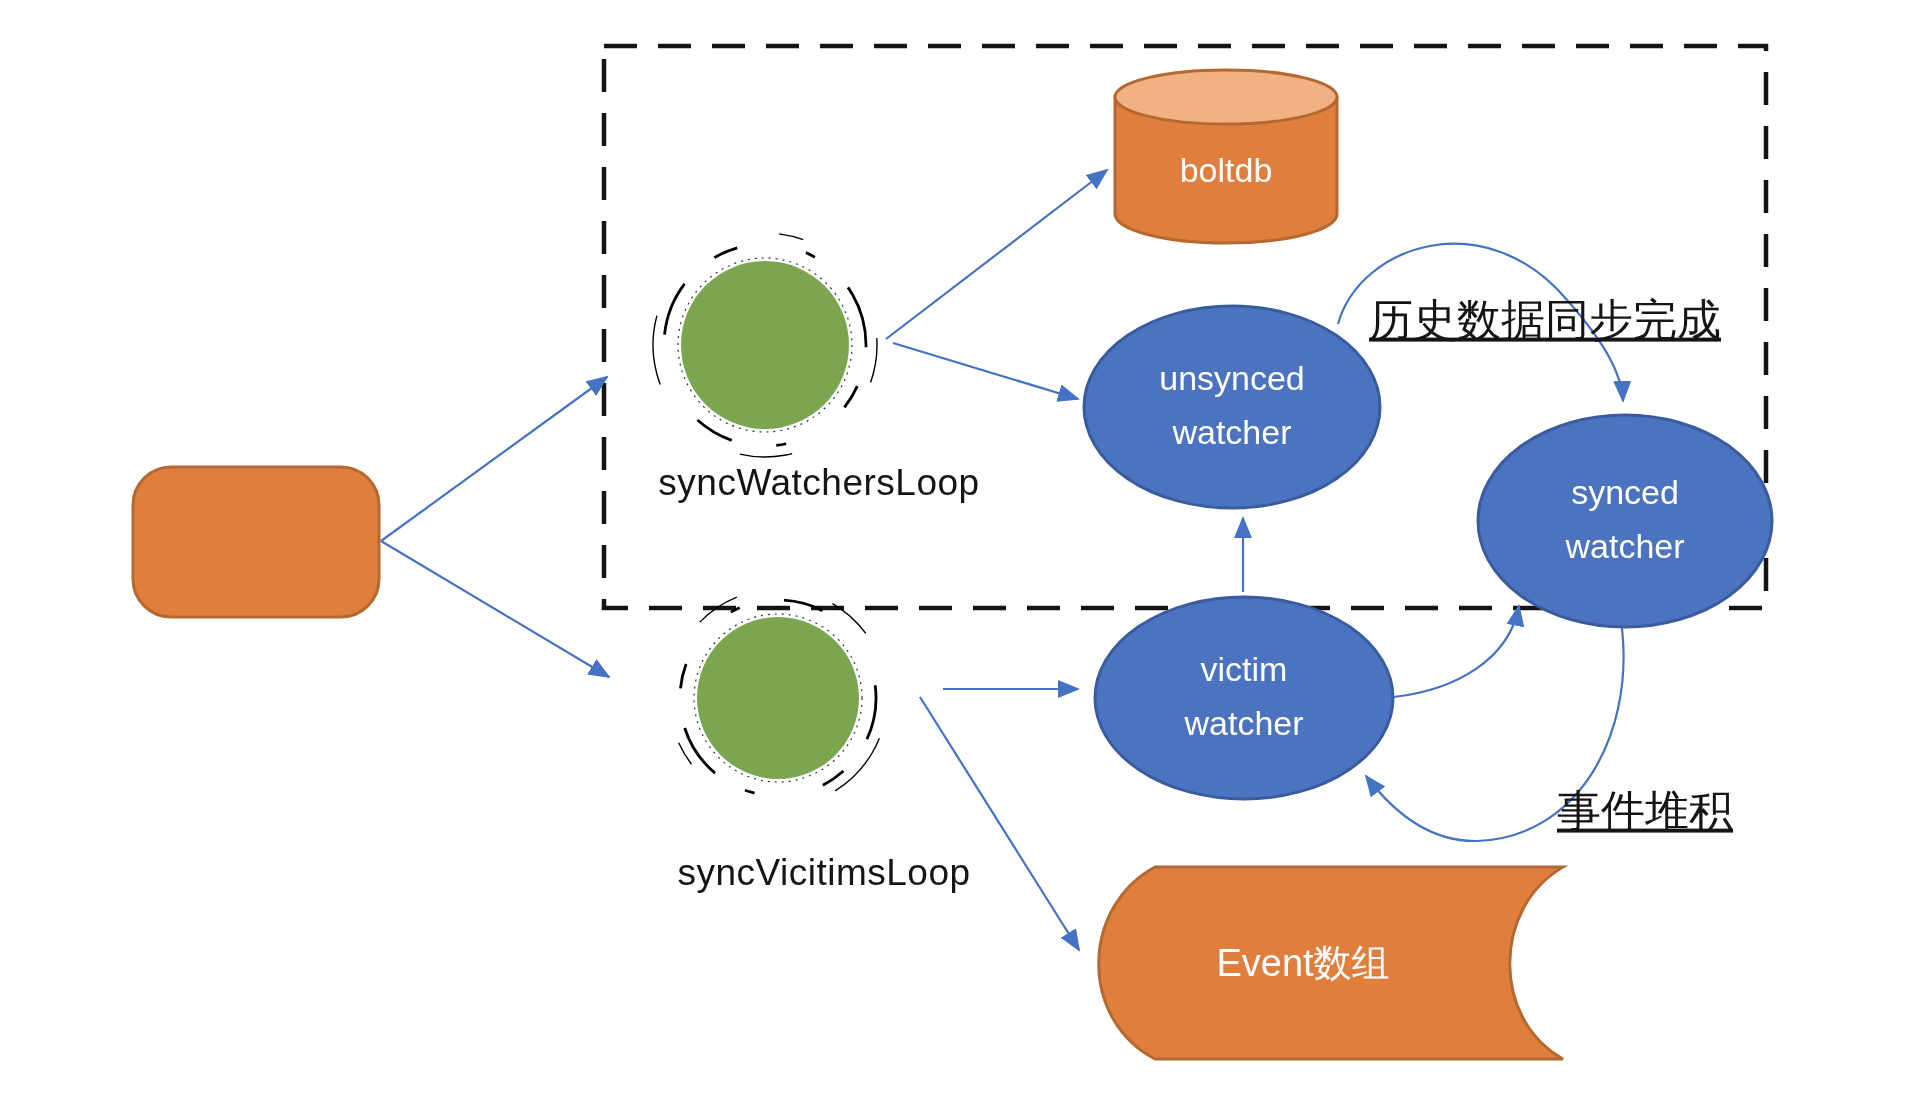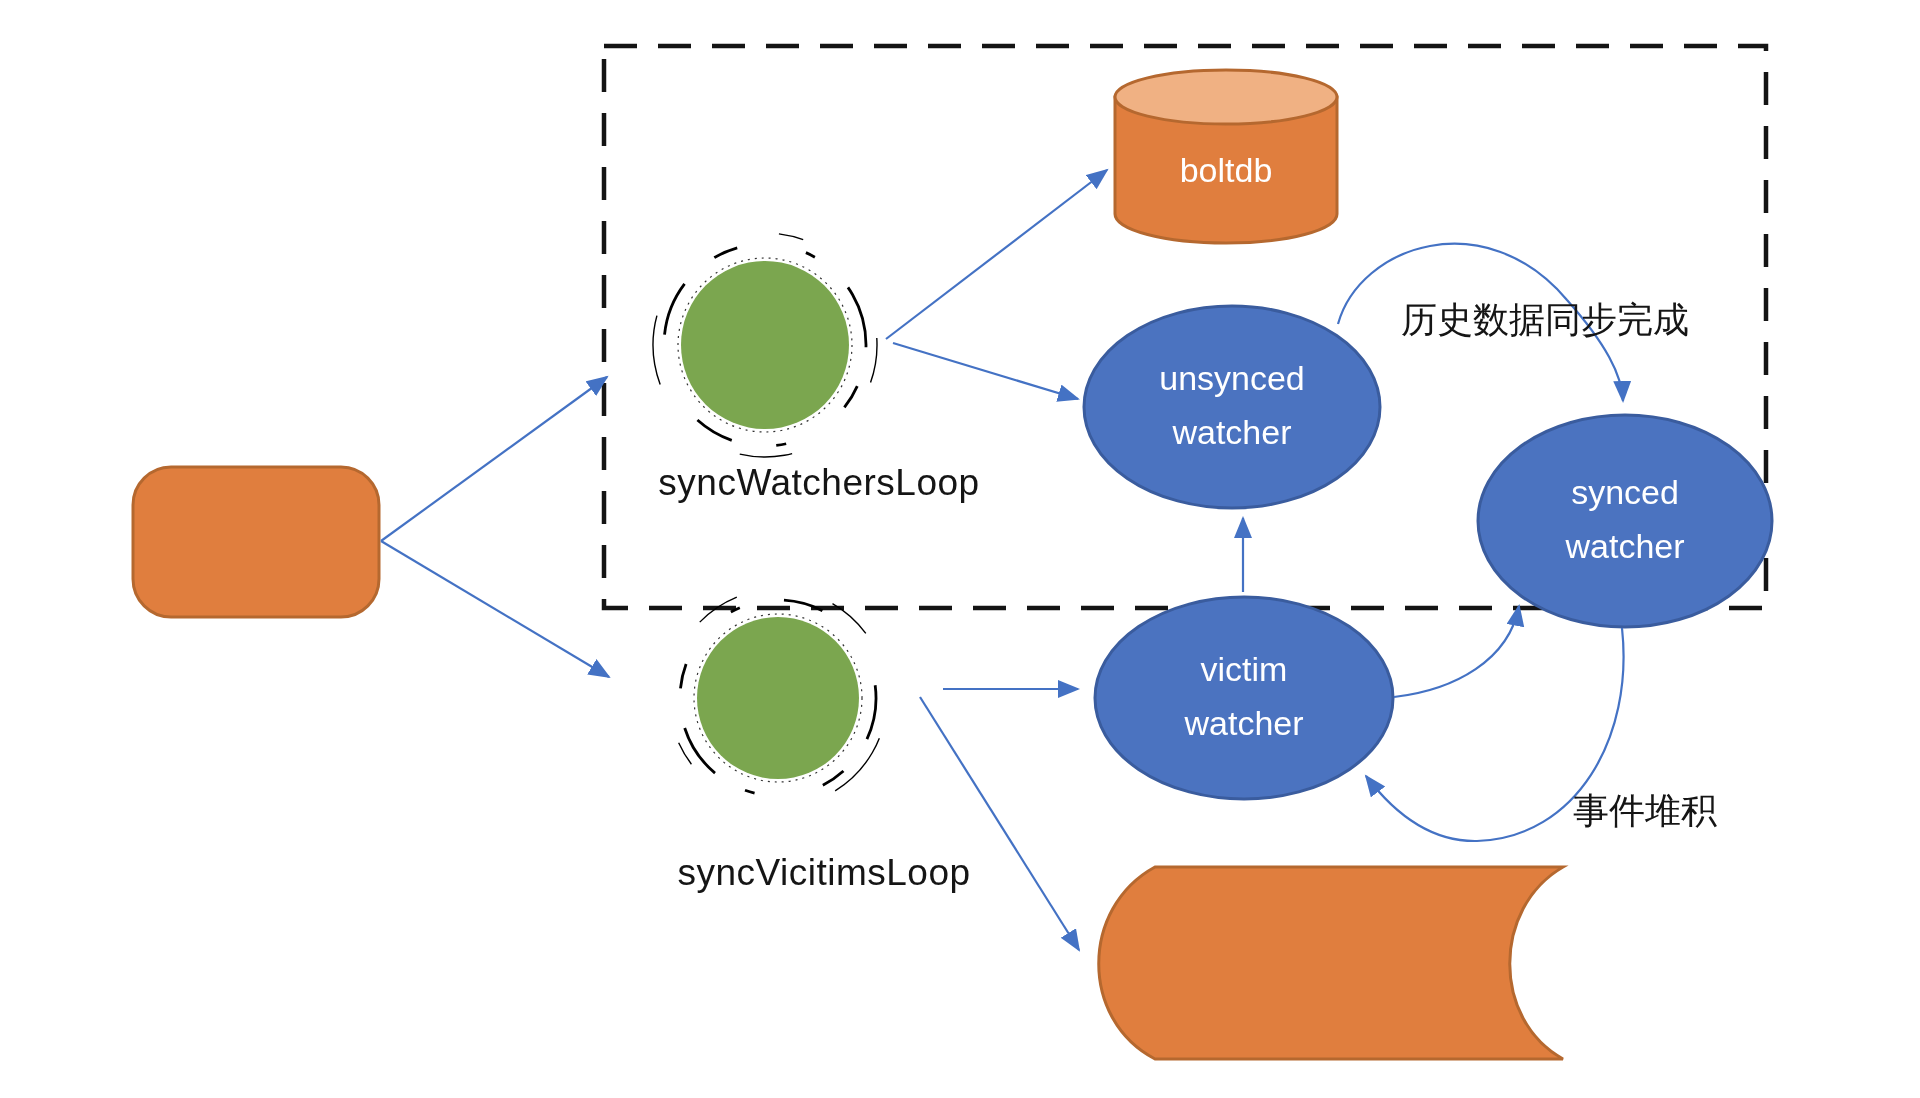--- a/index.html
+++ b/index.html
@@ -12,21 +12,21 @@
     text-align:center;
     white-space:pre-line;
     line-height:1.6;
     color:#ffffff;
     font-weight:500;
     pointer-events:none;
   }
   .label.dark{color:#151515;}
   .node-white{font-size:34px;}
   .loop-label{font-size:37px;line-height:1.2;letter-spacing:0.5px;margin-left:38px;}
-  .annot{font-size:36px;line-height:1.2;}
+  .annot{font-size:44px;line-height:1.2;text-decoration:underline;}
   .event-label{font-size:38px;}
   .store-label{font-size:34px;line-height:1.65;}
 </style>
 </head>
 <body>
 
 <div class="canvas">
 
   <svg class="layer" width="1920" height="1098" viewBox="0 0 1920 1098">
     <defs>
@@ -85,20 +85,21 @@
 
   <div class="label node-white" style="left:1232px;top:405px;">unsynced
 watcher</div>
 
   <div class="label node-white" style="left:1625px;top:519px;">synced
 watcher</div>
 
   <div class="label node-white" style="left:1244px;top:696px;">victim
 watcher</div>
 
+  <div class="label event-label" style="left:1303px;top:963px;">Event数组</div>
 
   <div class="label dark loop-label" style="left:781px;top:483px;">syncWatchersLoop</div>
 
   <div class="label dark loop-label" style="left:786px;top:873px;">syncVicitimsLoop</div>
 
   <div class="label dark annot" style="left:1545px;top:320px;">历史数据同步完成</div>
 
   <div class="label dark annot" style="left:1645px;top:811px;">事件堆积</div>
 
 </div>

